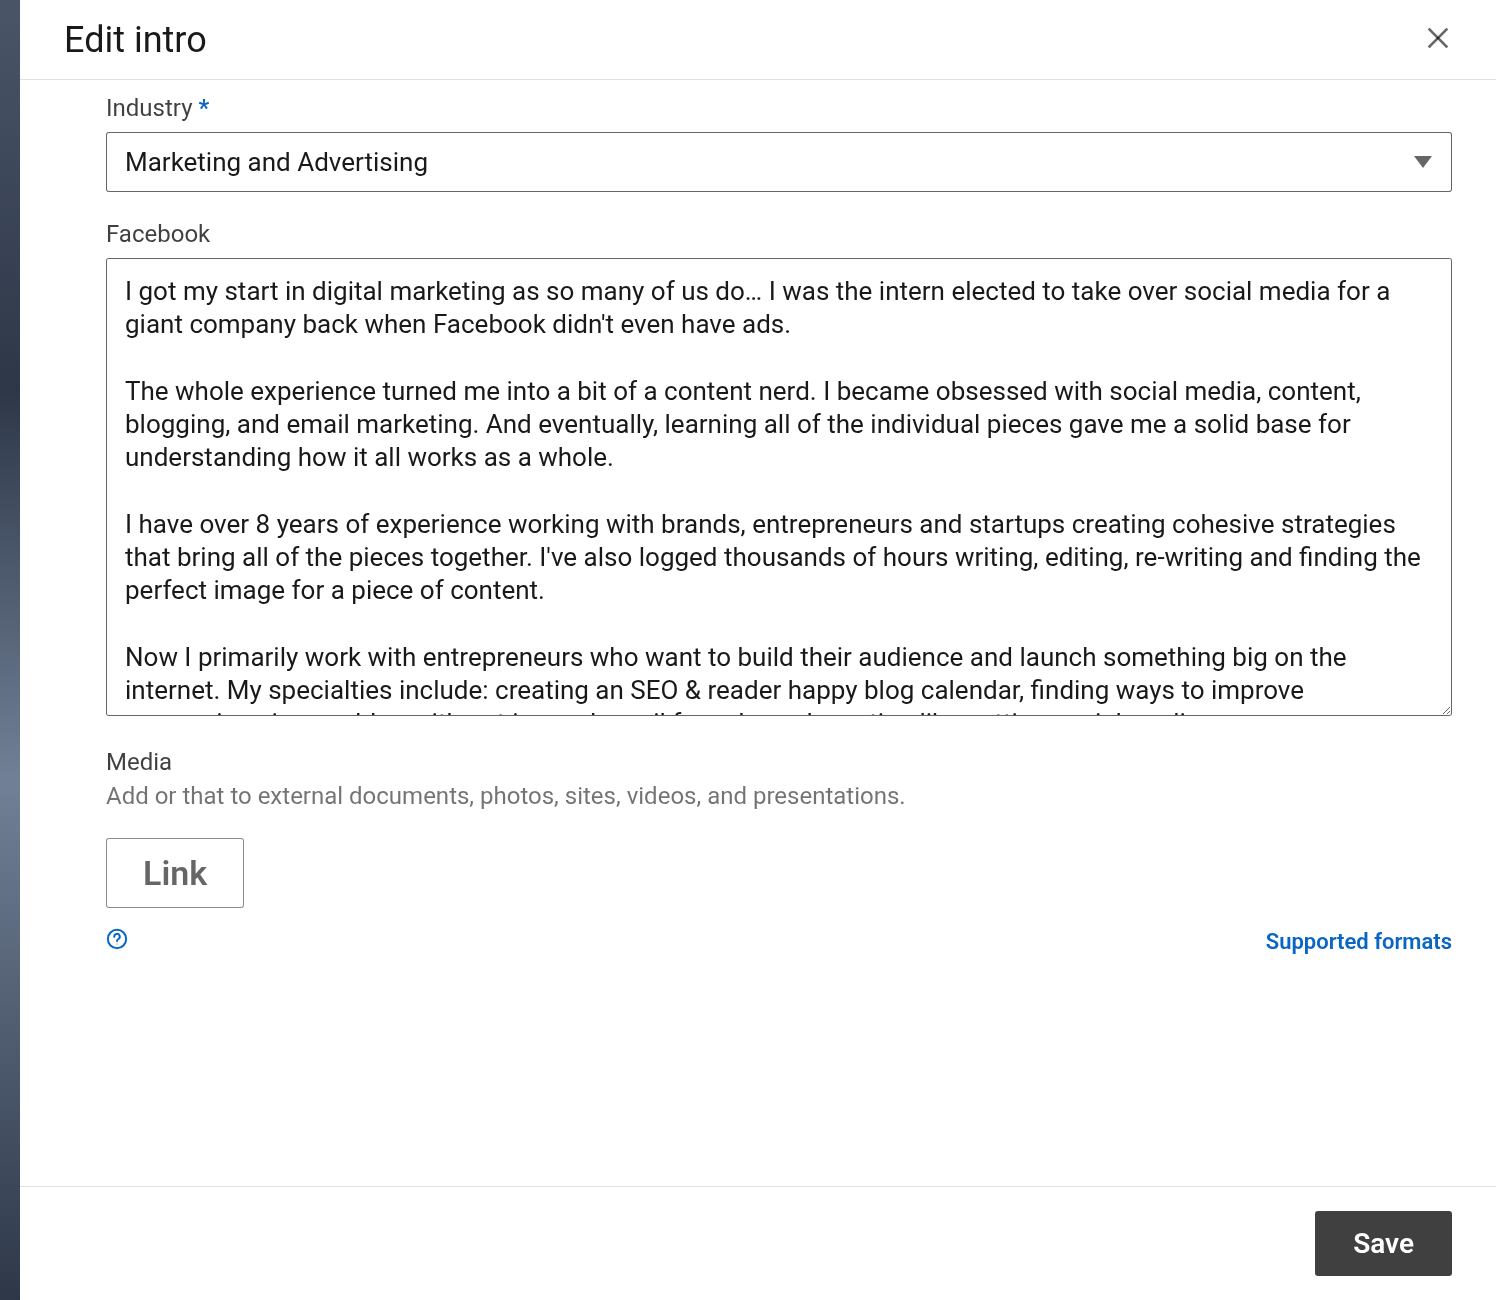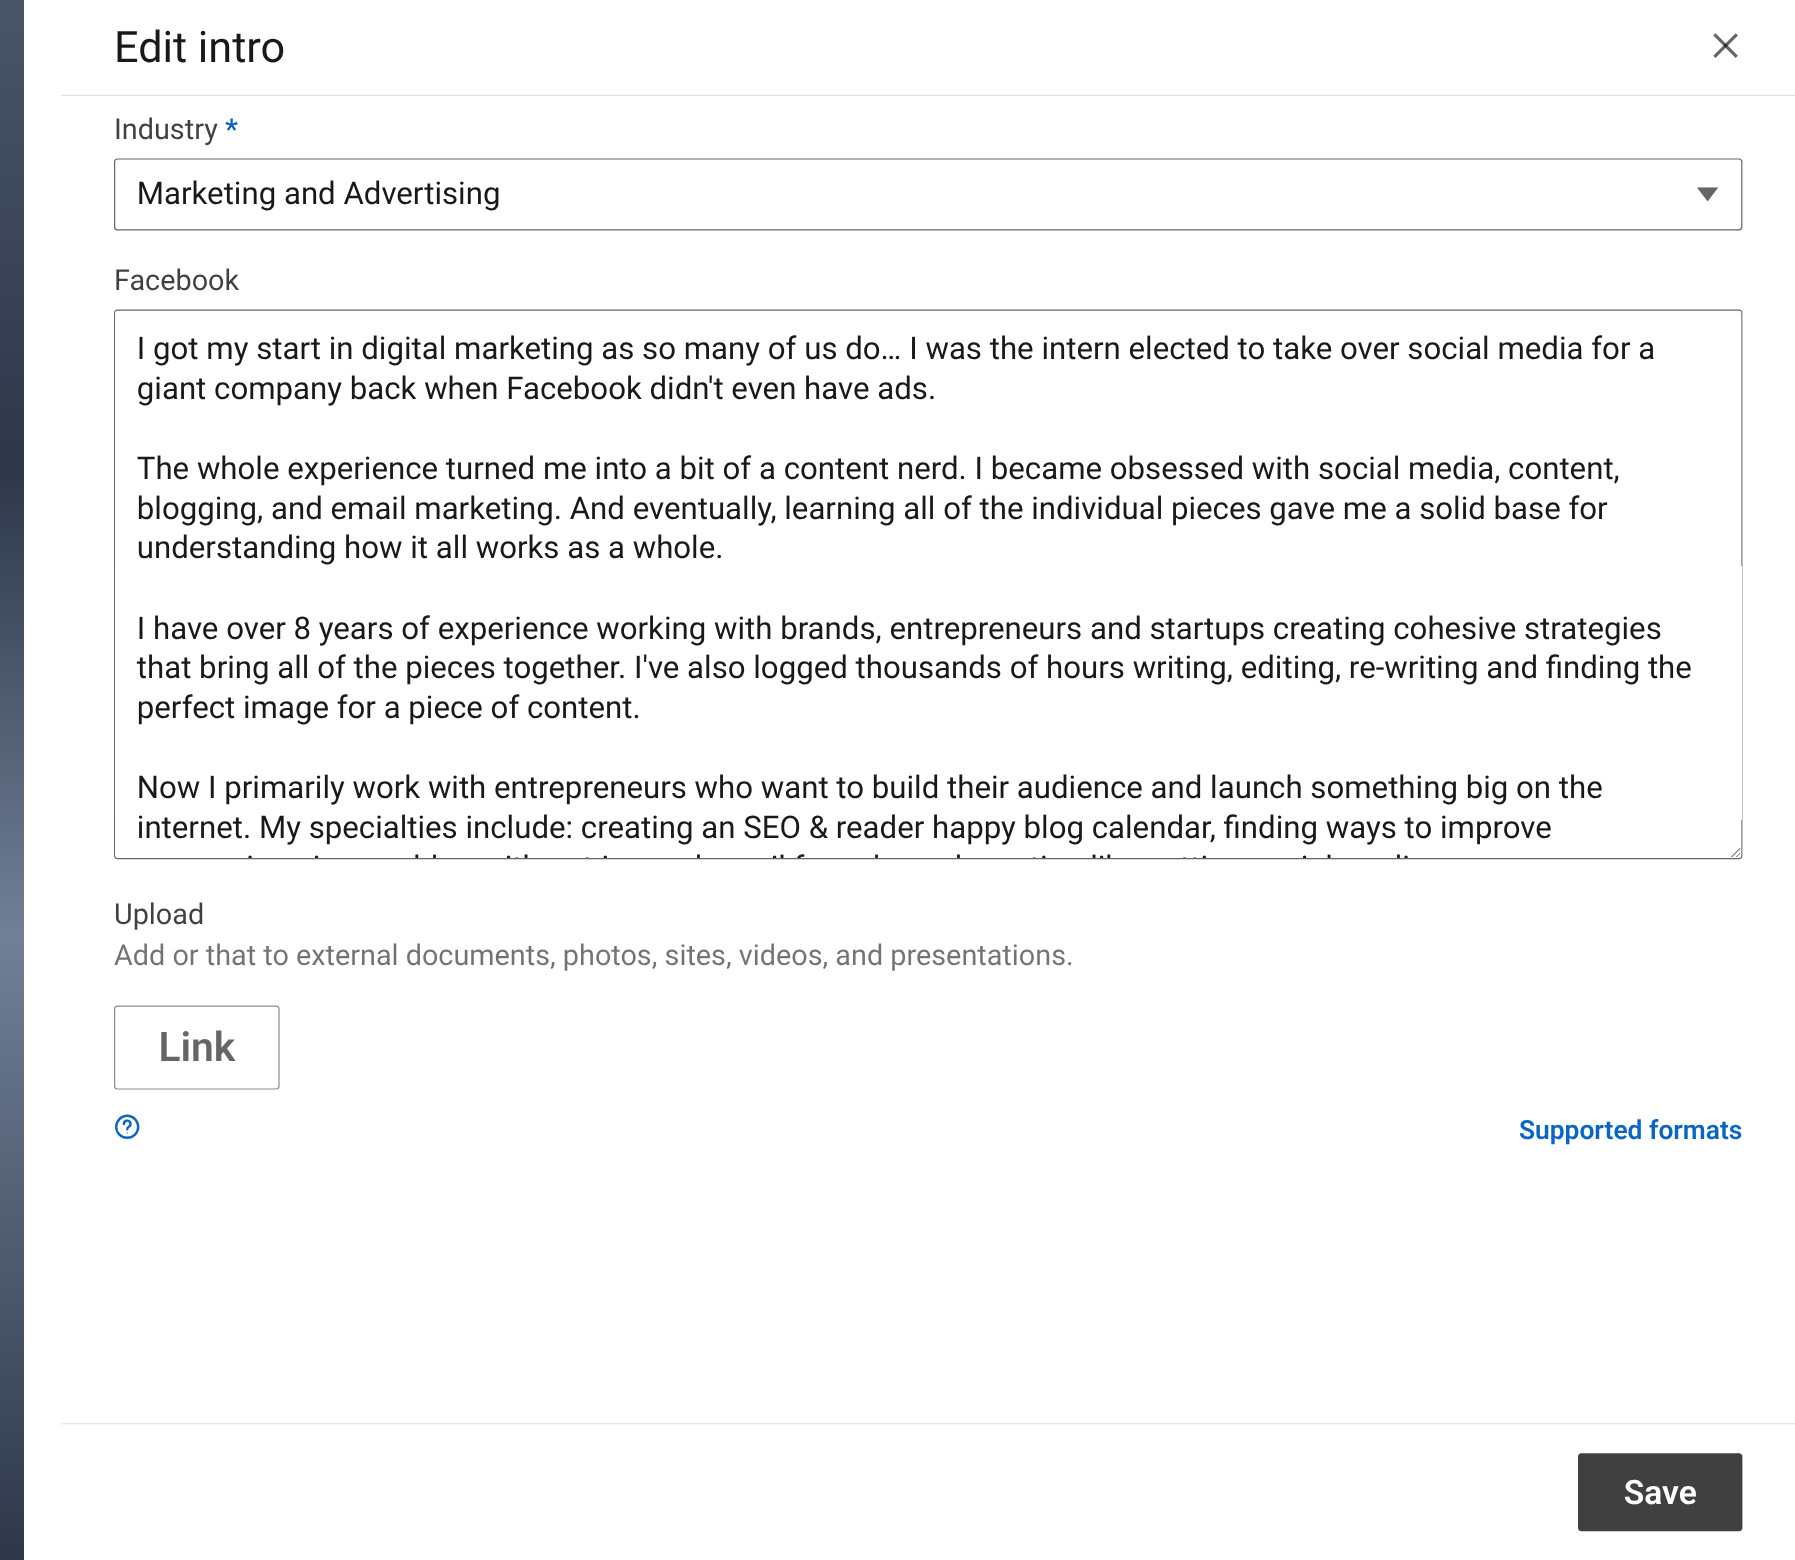--- a/index.html
+++ b/index.html
@@ -24,21 +24,20 @@
     }
     .modal {
       position: absolute;
       left: 20px;
       top: 0;
       right: 0;
       bottom: 0;
       background: #fff;
       display: flex;
       flex-direction: column;
-      padding-left: 31px;
     }
     .modal-header {
       display: flex;
       justify-content: space-between;
       align-items: center;
       padding: 18px 38px 18px 44px;
       border-bottom: 1px solid #e0e0e0;
     }
     .modal-title {
       font-size: 36px;
@@ -56,20 +55,21 @@
       justify-content: center;
     }
     .close-btn svg {
       width: 32px;
       height: 32px;
     }
     .modal-body {
       padding: 14px 44px 0 44px;
       flex: 1;
       overflow: hidden;
+      margin-left: 42px;
     }
     .field-group {
       margin-bottom: 28px;
     }
     .field-label {
       display: block;
       font-size: 24px;
       color: rgba(0,0,0,0.75);
       margin-bottom: 10px;
       font-weight: 400;
@@ -233,21 +233,21 @@
       <textarea class="textarea-field" style="">I got my start in digital marketing as so many of us do… I was the intern elected to take over social media for a giant company back when Facebook didn't even have ads.
 
 The whole experience turned me into a bit of a content nerd. I became obsessed with social media, content, blogging, and email marketing. And eventually, learning all of the individual pieces gave me a solid base for understanding how it all works as a whole.
 
 I have over 8 years of experience working with brands, entrepreneurs and startups creating cohesive strategies that bring all of the pieces together. I've also logged thousands of hours writing, editing, re-writing and finding the perfect image for a piece of content.
 
 Now I primarily work with entrepreneurs who want to build their audience and launch something big on the internet. My specialties include: creating an SEO &amp; reader happy blog calendar, finding ways to improve conversions in your blog with opt-ins and email funnels, and creating like-getting social media</textarea>
     </div>
 
     <div>
-      <div class="media-section-label">Upload</div>
+      <div class="media-section-label">Media</div>
       <div class="media-helper">Add or that to external documents, photos, sites, videos, and presentations.</div>
       <div class="media-buttons">
         <button class="btn-link">Link</button>
       </div>
       <a class="supported-formats">
         <span>
           <svg viewBox="0 0 24 24" fill="none" stroke="currentColor" stroke-width="2.2">
             <circle cx="12" cy="12" r="10"></circle>
             <path d="M9 9.5 a3 3 0 1 1 4.5 2.5 c-1 0.6 -1.5 1.2 -1.5 2.2" stroke-linecap="round"></path>
             <circle cx="12" cy="17.5" r="0.6" fill="currentColor" stroke="none"></circle>

